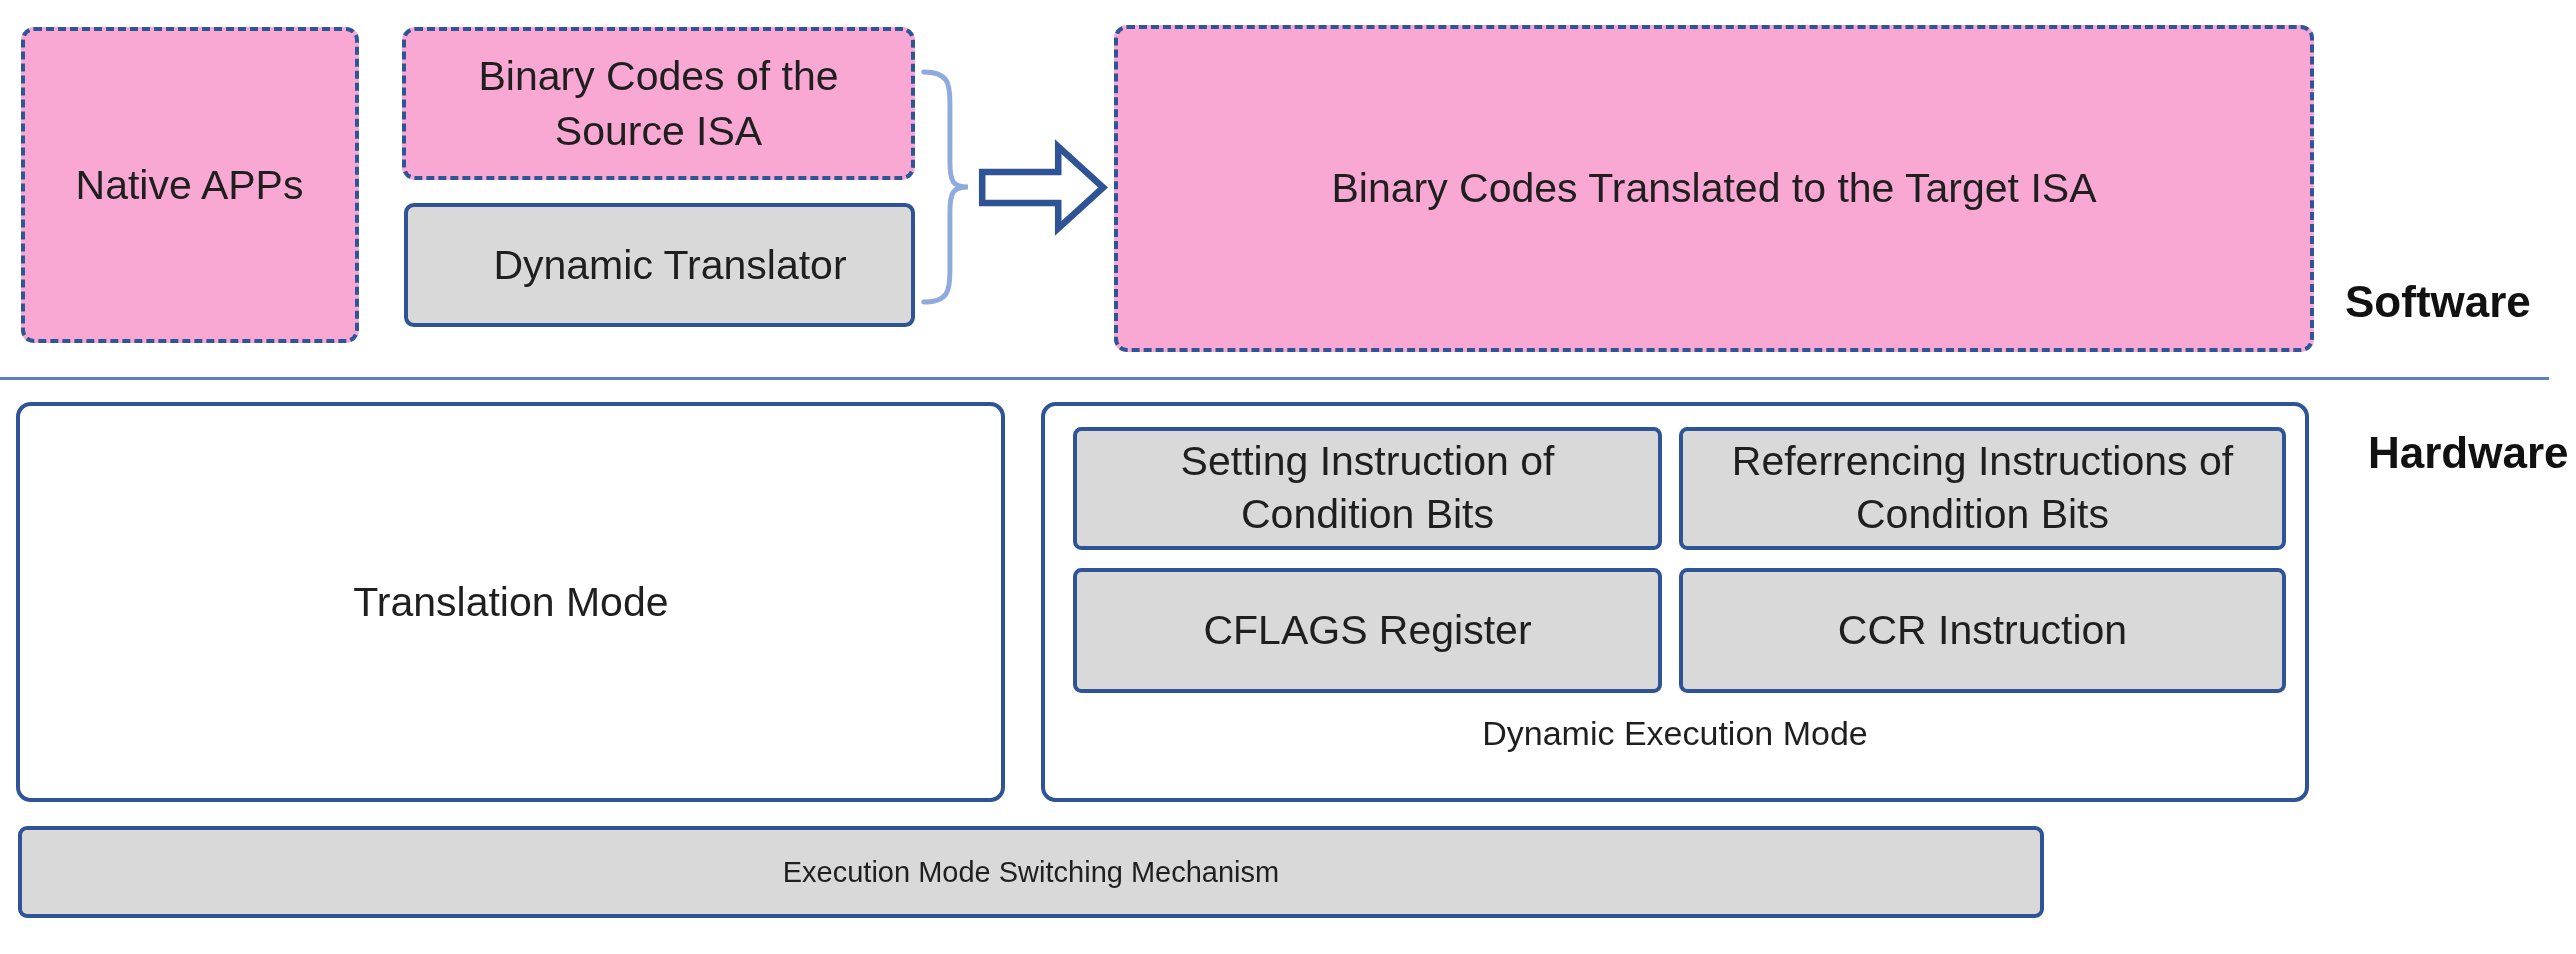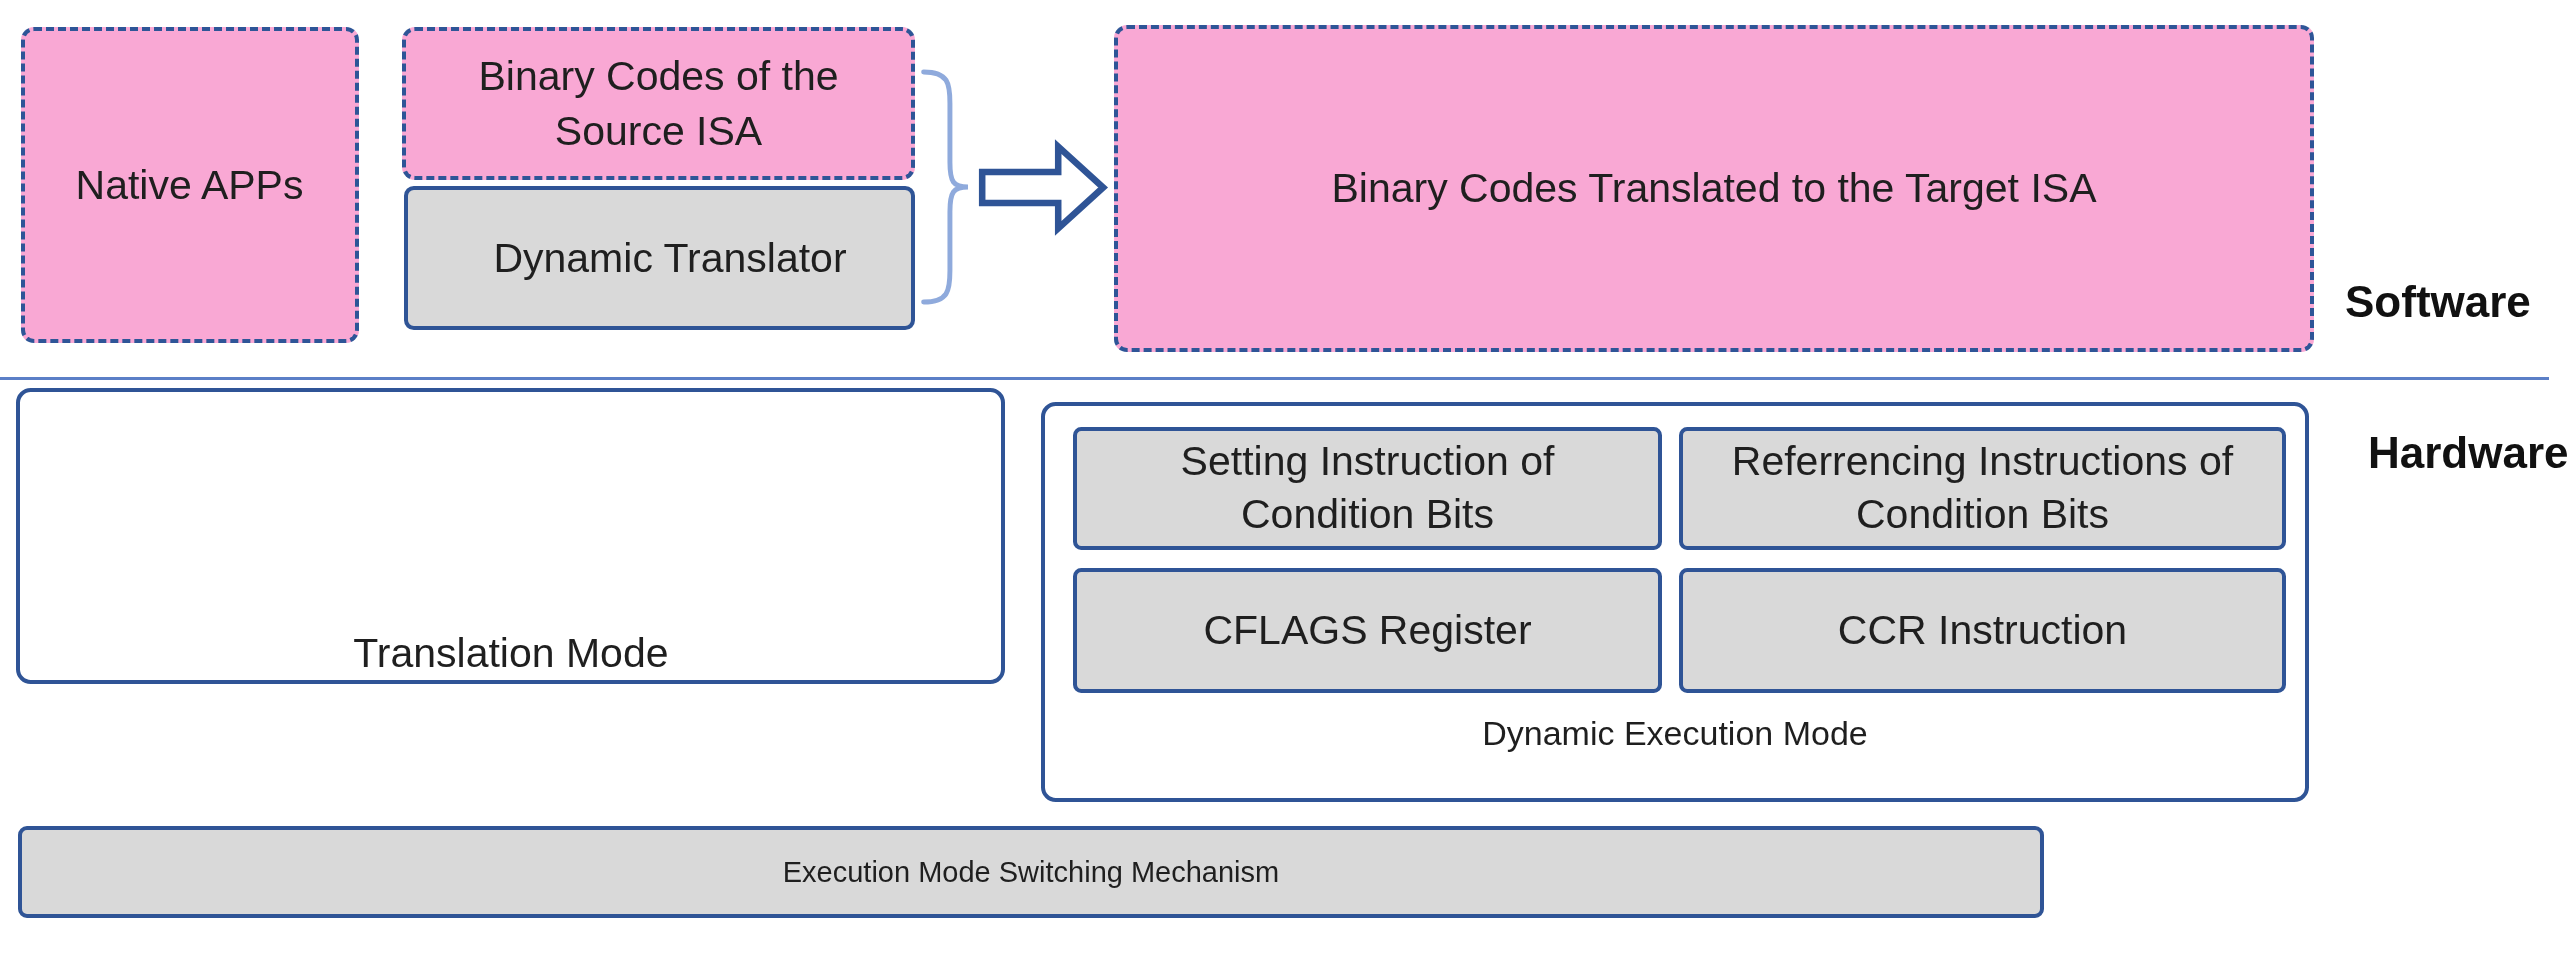--- a/index.html
+++ b/index.html
@@ -37,21 +37,21 @@
     background: #ffffff;
   }
   .solid-gray {
     border: 4.9px solid #2f5496;
     border-radius: 9.8px;
     background: #d9d9d9;
   }
   
   .native-apps        { left: 20.5px;   top: 27px;  width: 338px;  height: 316px; }
   .source-isa         { left: 402px;  top: 27px;  width: 513px;  height: 153px; padding: 0 45px; }
-  .dynamic-translator { left: 404px;  top: 186px; width: 511px;  height: 144px; padding-left: 21px; }
+  .dynamic-translator { left: 404px;  top: 203px; width: 511px;  height: 124px; padding-left: 21px; }
   .target-isa         { left: 1114px; top: 24.6px;  width: 1200px; height: 327px; }
   .brace-wrap  { position: absolute; left: 917px; top: 67px;  width: 56px;  height: 240px; }
   .arrow-wrap  { position: absolute; left: 977px; top: 136px; width: 133px; height: 103px; }
   .layer-label {
     position: absolute;
     font-size: 44px;
     font-weight: bold;
     color: #111111;
     white-space: nowrap;
   }
@@ -59,21 +59,21 @@
   .hardware-label { left: 2344px; top: 428px; margin-left: 24px; }
   .separator {
     position: absolute;
     left: 0;
     top: 377px;
     width: 2549px;
     height: 3.3px;
     background: #5b7fc7;
   }
   
-  .translation-mode { left: 16.4px;   top: 388px; width: 989px; height: 296px; align-items: flex-end; }
+  .translation-mode { left: 16.4px;   top: 402px; width: 989px; height: 400px; }
   .dyn-exec         { left: 1041px; top: 402px; width: 1268px; height: 400px; display: block; }
   .dyn-exec .inner {
     position: absolute;
     box-sizing: border-box;
     display: flex;
     align-items: center;
     justify-content: center;
     text-align: center;
     color: #1f1f1f;
     font-size: 41px;

